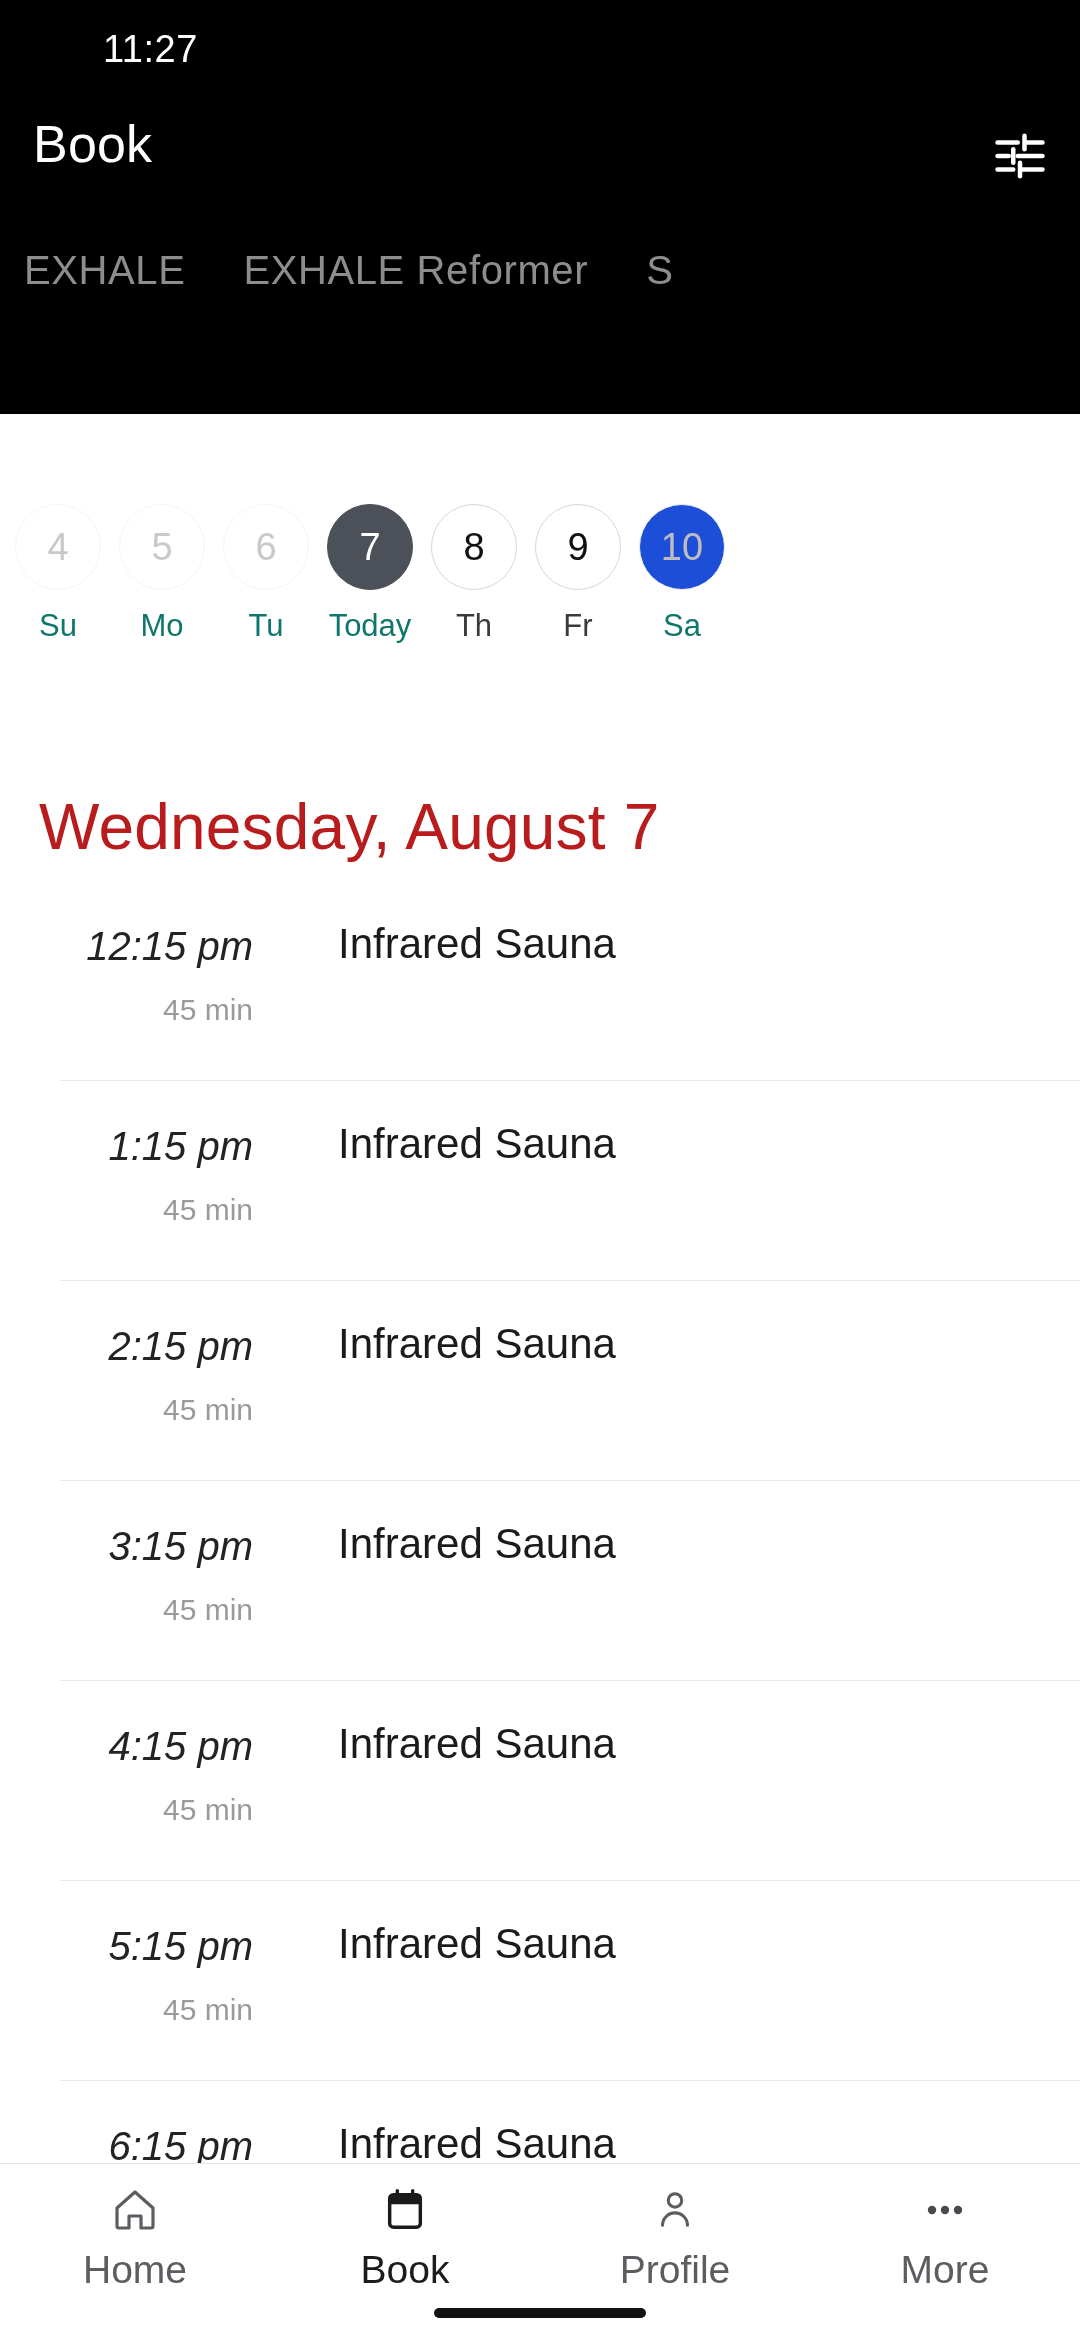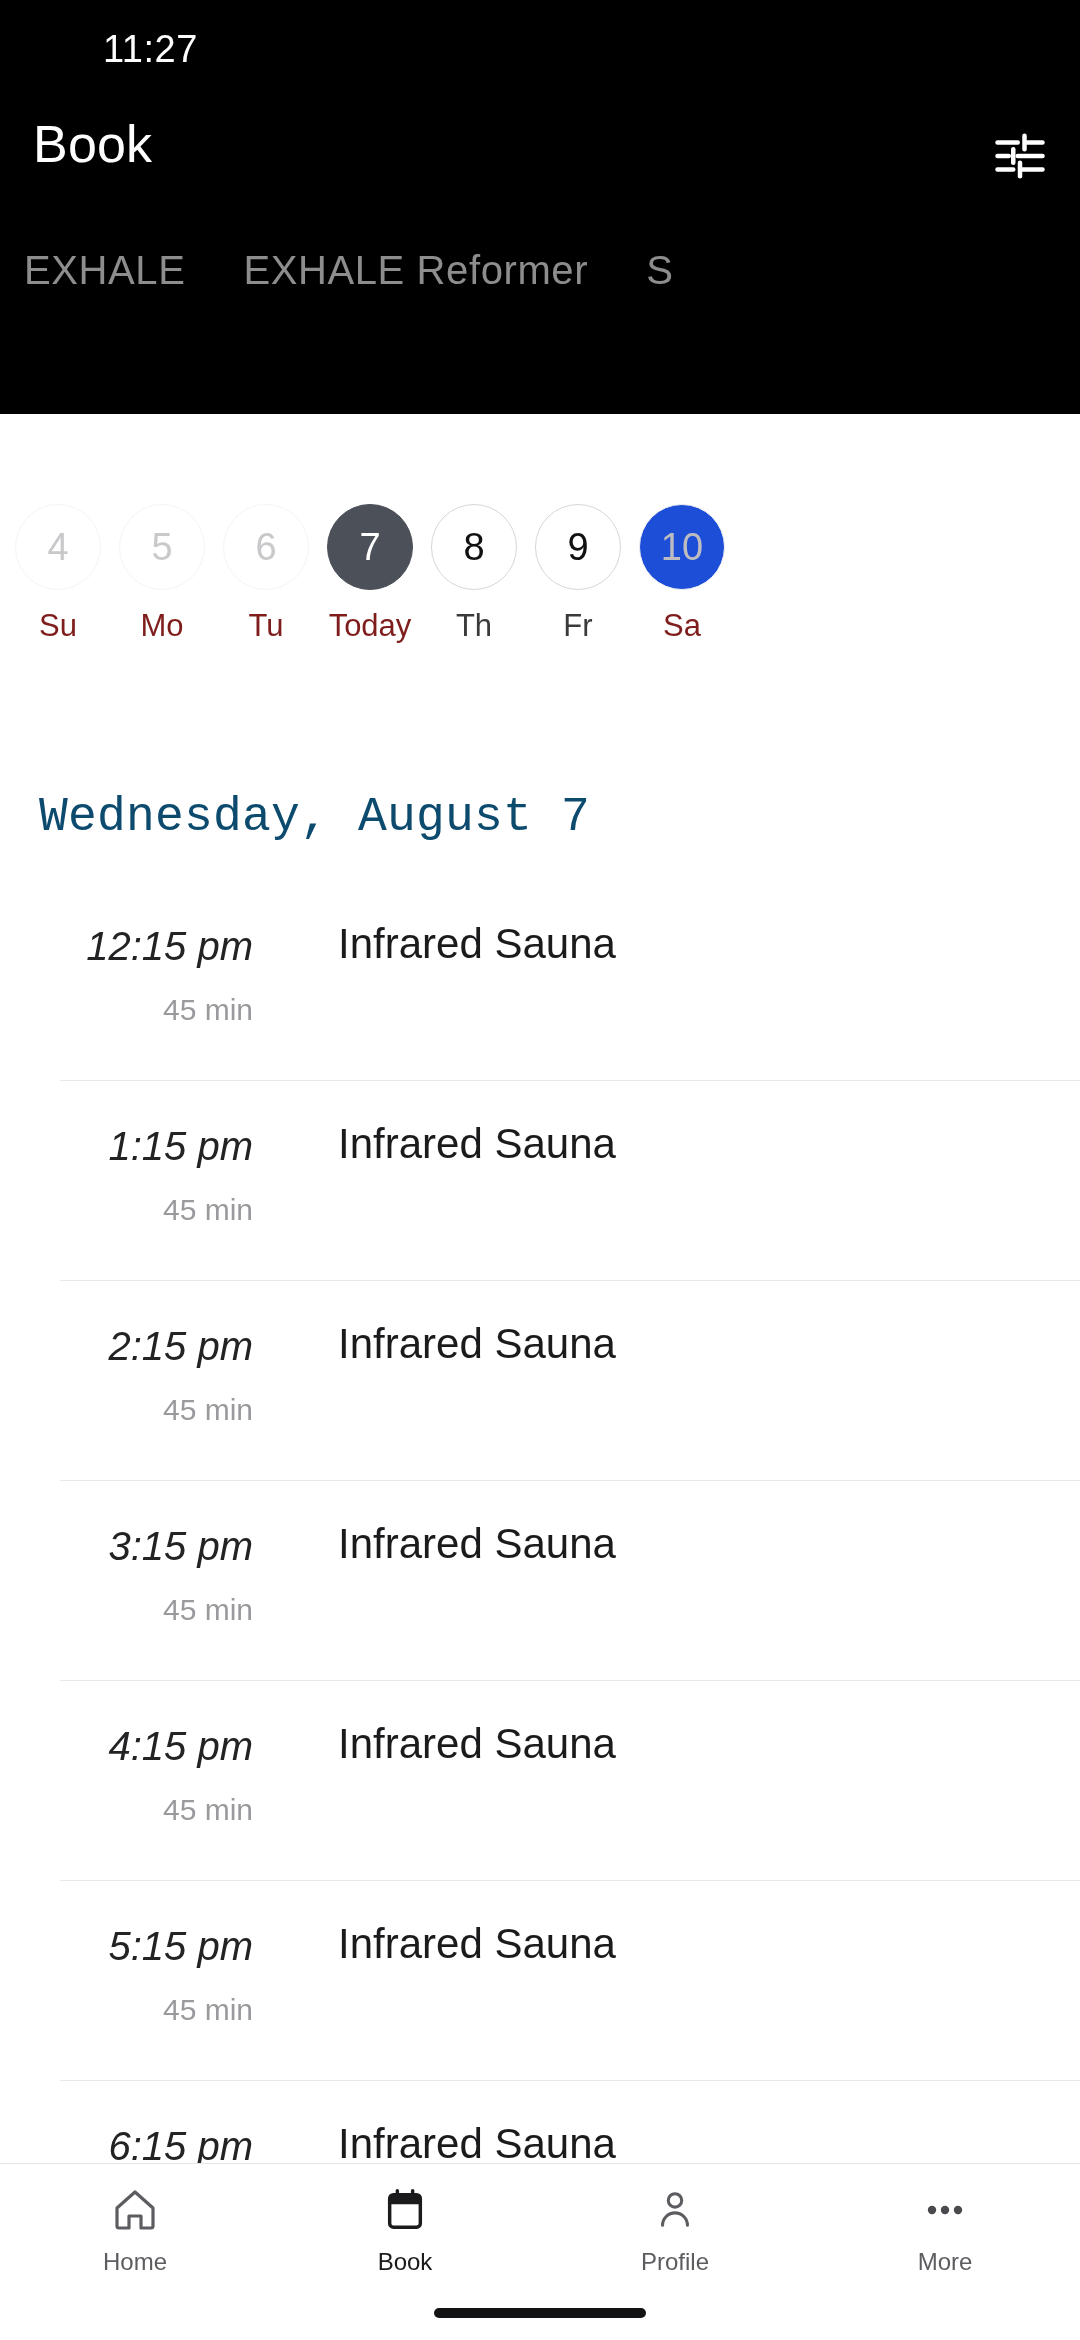--- a/index.html
+++ b/index.html
@@ -73,28 +73,28 @@
   .date-circle.selected {
     background:#4c5058; color:#ffffff; border:1.5px solid #4c5058;
   }
   .date-circle.avail {
     border:1.5px solid #d7d7da; color:#111111; background:#fff;
   }
   .date-circle.muted {
     background:#1d4ed8; border:1.5px solid #f0f0f1; color:#bdbdc1;
   }
   .date-label {
-    margin-top:18px; font-size:31px; color:#7f1d1d;
+    margin-top:18px; font-size:31px; color:#0f766e;
   }
   .date-label.dark { color:#3a3a3c; }
 
   
   .day-heading {
     position:absolute; left:39px; top:790px;
-    font-size:48px; color:#0c4a6e; letter-spacing:0.2px;font-family:Liberation Mono, monospace;
+    font-size:64px; color:#b91c1c; letter-spacing:0.2px;
   }
 
   
   .list {
     position:absolute; left:0; top:880px; width:1080px;
     height:1285px; overflow:hidden;
   }
   .row { position:relative; height:200px; }
   .row .divider {
     position:absolute; left:60px; right:0; top:0;
@@ -117,21 +117,21 @@
   .bottomnav {
     position:absolute; left:0; bottom:0; width:1080px; height:177px;
     background:#ffffff; border-top:1px solid #e6e6e8;
     display:flex; align-items:flex-start;
   }
   .navitem {
     flex:1 1 0; height:130px; padding-top:18px;
     display:flex; flex-direction:column; align-items:center; justify-content:flex-start;
   }
   .navicon { height:56px; display:flex; align-items:center; justify-content:center; }
-  .navlabel { margin-top:10px; font-size:24px; color:#5d5d61; }
+  .navlabel { margin-top:10px; font-size:39px; color:#5d5d61; }
   .navitem.active .navlabel { color:#1b1b1d; }
   .homebar {
     position:absolute; left:50%; transform:translateX(-50%);
     bottom:22px; width:212px; height:10px; border-radius:5px; background:#111315;
   }
 </style>
 </head>
 <body>
 
 <div id="screen">

